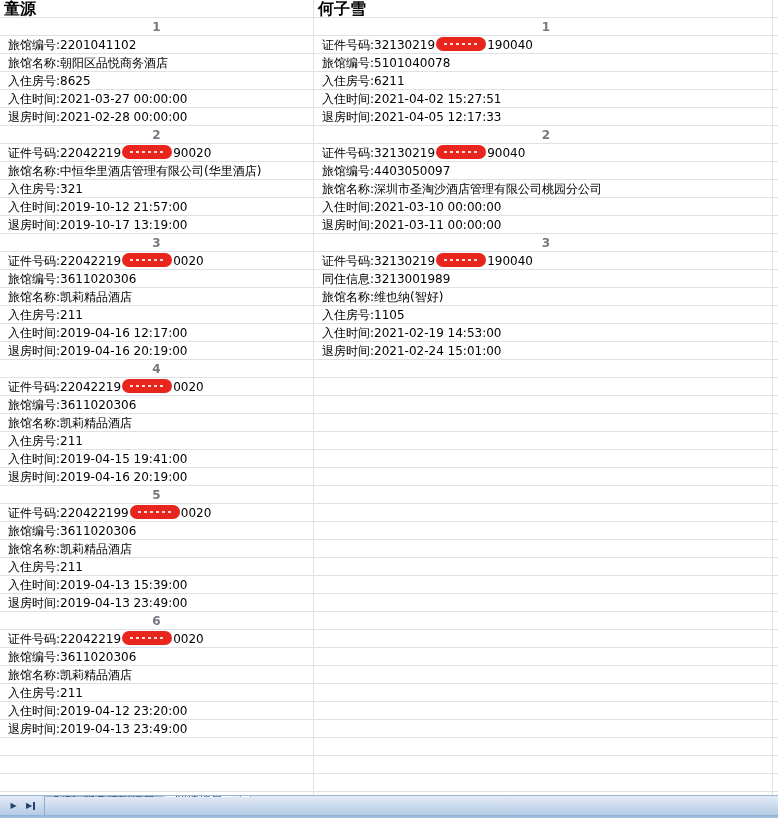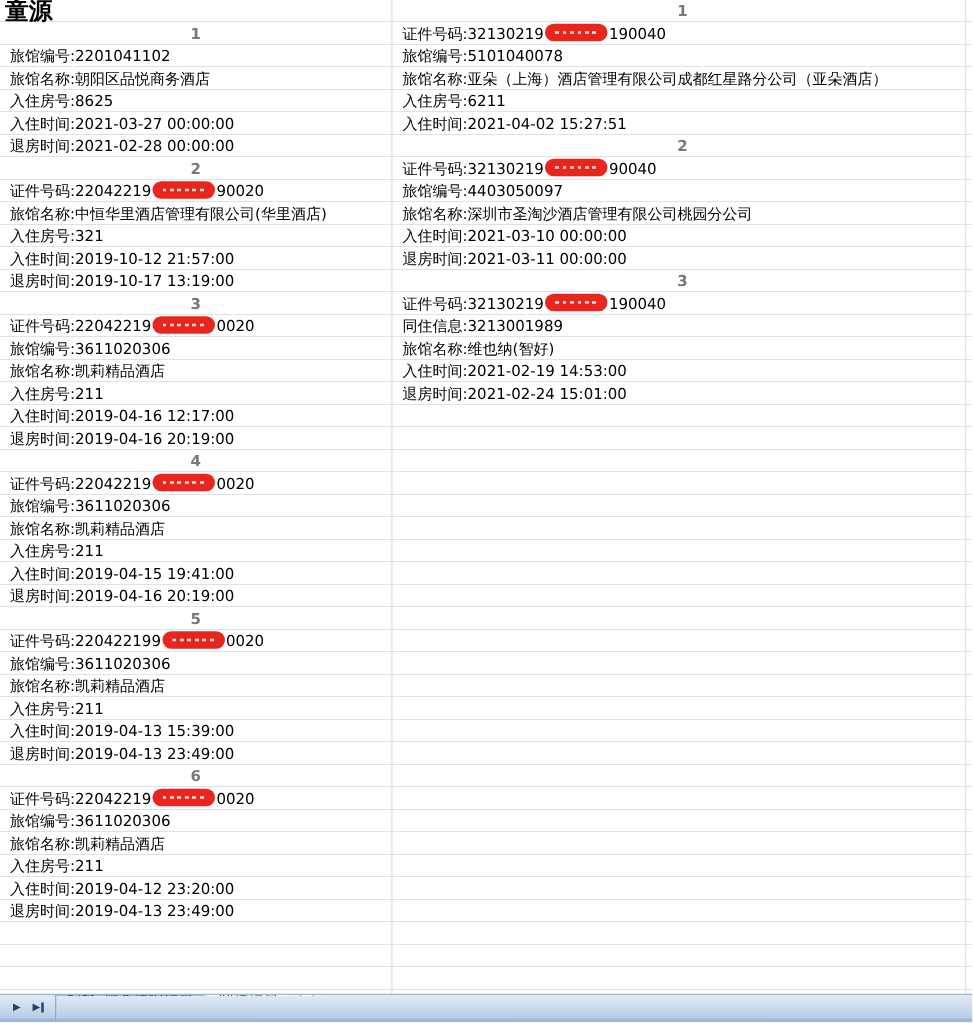--- a/index.html
+++ b/index.html
@@ -7,21 +7,21 @@
           font-family:"DejaVu Sans","Liberation Sans",sans-serif;color:#000;}
   
   .sheet{position:absolute;left:0;top:0;width:778px;height:795px;background:#fff;
          background-image:repeating-linear-gradient(to bottom,transparent 0,transparent 17px,#dde2e8 17px,#dde2e8 18px);}
   .vline{position:absolute;top:0;bottom:0;width:1px;background:#dde2e8;}
   .vline.v1{left:313px;} .vline.v2{left:772px;}
   .col{position:absolute;top:0;}
   .col.c0{left:0;width:313px;}
   .col.c1{left:314px;width:464px;}
   .cell{height:18px;line-height:18px;font-size:12px;padding-left:8px;white-space:nowrap;overflow:hidden;}
-  .header-cell{font-weight:bold;font-size:19px;padding-left:4px;}
+  .header-cell{font-weight:bold;font-size:16px;padding-left:4px;}
   .num-cell{padding-left:0;text-align:center;color:#75797f;font-weight:bold;font-size:12px;}
   .redaction{display:inline-block;width:50px;height:14px;background:#e8261e;border-radius:9px;
              vertical-align:-2px;margin:0 1px;position:relative;}
   .redaction i{position:absolute;left:8px;right:8px;top:6px;height:2px;
                background:repeating-linear-gradient(90deg,#ffffff 0 3px,transparent 3px 6px);opacity:.85;}
   
   .tabbar{position:absolute;left:0;bottom:0;width:778px;height:23px;
           background:linear-gradient(#e3ebf6 0%,#c6d7eb 55%,#aec6e2 100%);
           border-top:1px solid #9db5d2;box-sizing:border-box;display:flex;align-items:stretch;}
   .tabbar .strip{position:absolute;left:0;right:0;bottom:0;height:3px;
@@ -88,36 +88,38 @@
         <div class="cell">退房时间:2019-04-13 23:49:00</div>
         <div class="cell num-cell">6</div>
         <div class="cell">证件号码:22042219<span class="redaction"><i></i></span>0020</div>
         <div class="cell">旅馆编号:3611020306</div>
         <div class="cell">旅馆名称:凯莉精品酒店</div>
         <div class="cell">入住房号:211</div>
         <div class="cell">入住时间:2019-04-12 23:20:00</div>
         <div class="cell">退房时间:2019-04-13 23:49:00</div>
       </div>
     <div class="col c1" id="col1">
+        <div class="cell header-cell">何子雪</div>
         <div class="cell num-cell">1</div>
         <div class="cell">证件号码:32130219<span class="redaction"><i></i></span>190040</div>
         <div class="cell">旅馆编号:5101040078</div>
-        <div class="cell">旅馆名称:亚朵（上海）酒店管理有限公司成都红星路分公司（亚朵酒店）</div>
         <div class="cell">入住房号:6211</div>
         <div class="cell">入住时间:2021-04-02 15:27:51</div>
+        <div class="cell">退房时间:2021-04-05 12:17:33</div>
         <div class="cell num-cell">2</div>
         <div class="cell">证件号码:32130219<span class="redaction"><i></i></span>90040</div>
         <div class="cell">旅馆编号:4403050097</div>
         <div class="cell">旅馆名称:深圳市圣淘沙酒店管理有限公司桃园分公司</div>
         <div class="cell">入住时间:2021-03-10 00:00:00</div>
         <div class="cell">退房时间:2021-03-11 00:00:00</div>
         <div class="cell num-cell">3</div>
         <div class="cell">证件号码:32130219<span class="redaction"><i></i></span>190040</div>
         <div class="cell">同住信息:3213001989</div>
         <div class="cell">旅馆名称:维也纳(智好)</div>
+        <div class="cell">入住房号:1105</div>
         <div class="cell">入住时间:2021-02-19 14:53:00</div>
         <div class="cell">退房时间:2021-02-24 15:01:00</div>
       </div>
   </div>
 
   <div class="tabbar">
     <div class="navs">
       <span class="nav-btn">▶</span>
       <span class="nav-btn">▶<span class="bar"></span></span>
     </div>

